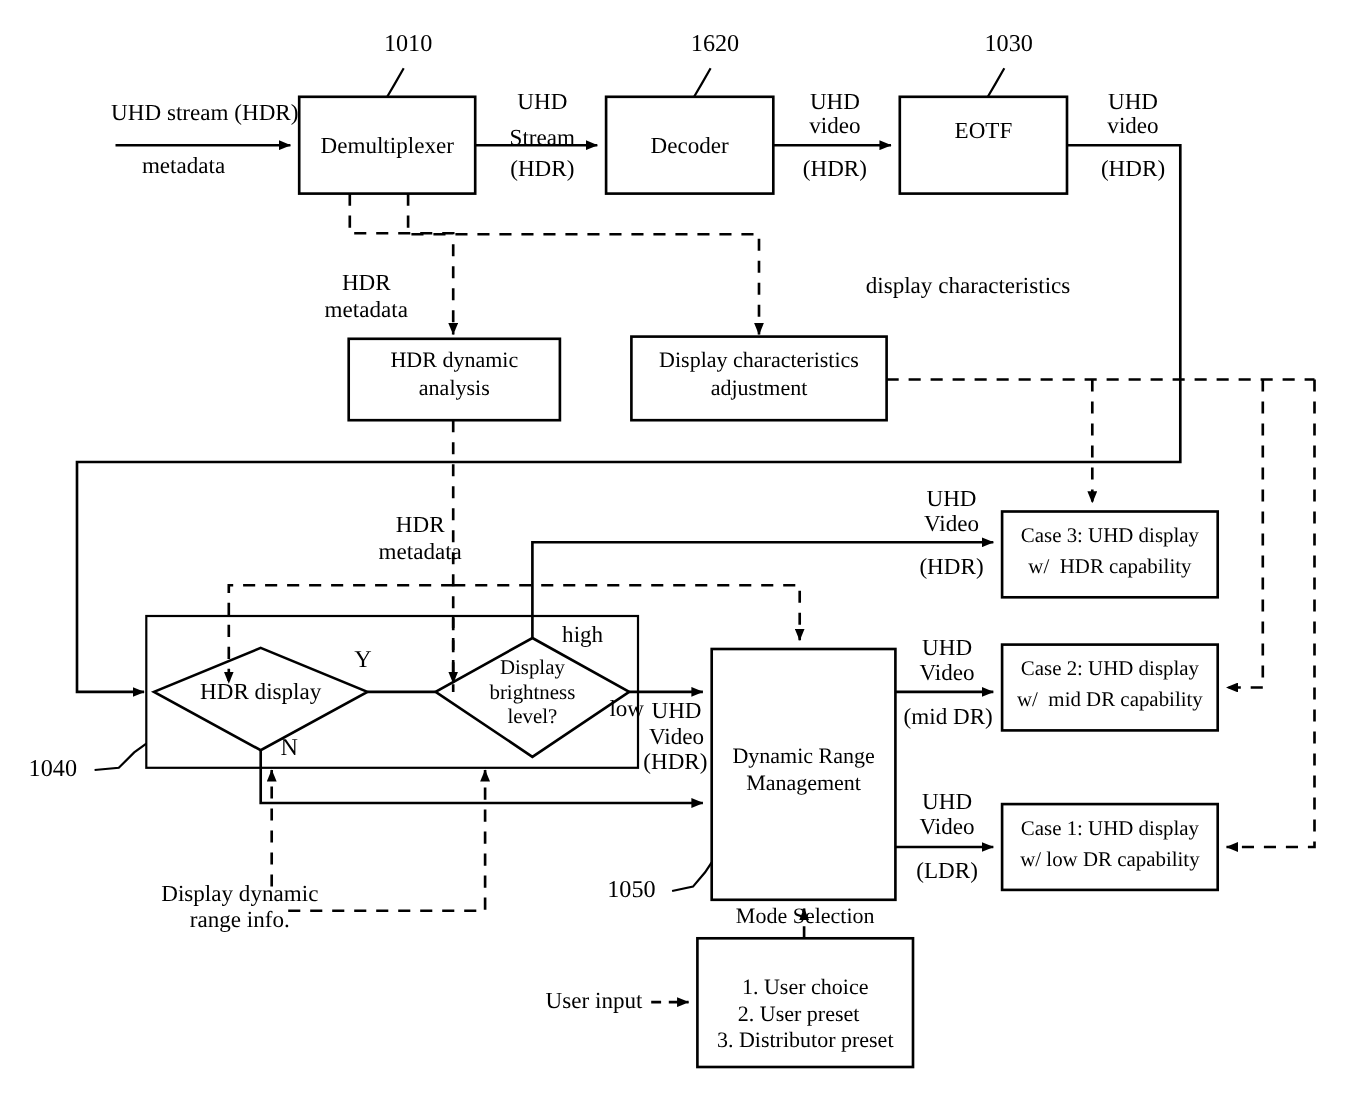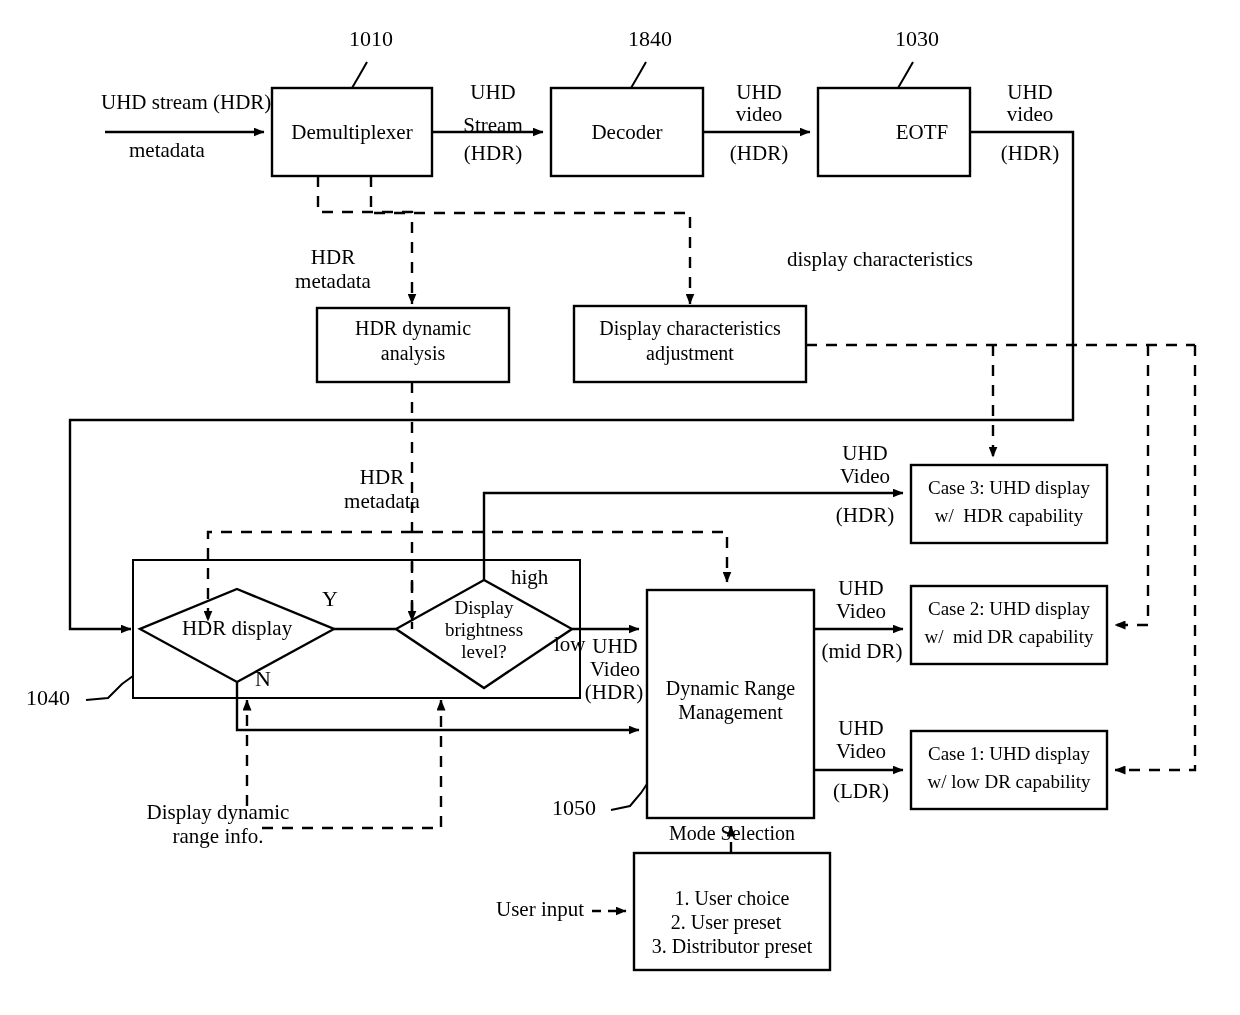--- a/index.html
+++ b/index.html
@@ -93,28 +93,28 @@
 
       <path d="M367,62 L359,76 L352,88" stroke-width="2"></path>
       <path d="M646,62 L638,76 L631,88" stroke-width="2"></path>
       <path d="M913,62 L905,76 L898,88" stroke-width="2"></path>
       <path d="M86,700 L108,698 L122,684 L133,676" stroke-width="2"></path>
       <path d="M611,810 L630,806 L641,793 L647,784" stroke-width="2"></path>
     </g>
   </svg>
 
   <div class="lbl f22 ctr" style="left:341px;top:28px;width:60px;">1010</div>
-  <div class="lbl f22 ctr" style="left:620px;top:28px;width:60px;">1840</div>
+  <div class="lbl f22 ctr" style="left:620px;top:28px;width:60px;">1620</div>
   <div class="lbl f22 ctr" style="left:887px;top:28px;width:60px;">1030</div>
   <div class="lbl f22" style="left:26px;top:687px;">1040</div>
   <div class="lbl f22" style="left:552px;top:797px;">1050</div>
 
   <div class="boxtext f21" style="left:551px;top:88px;width:152px;height:88px;">Decoder</div>
   <div class="boxtext f21" style="left:272px;top:88px;width:160px;height:88px;">Demultiplexer</div>
-  <div class="boxtext f21" style="left:818px;top:88px;width:152px;height:88px;margin-left:28px;">EOTF</div>
+  <div class="boxtext f21" style="left:818px;top:74px;width:152px;height:88px;">EOTF</div>
 
   <div class="lbl f20 ctr" style="left:317px;top:318px;width:192px;">HDR dynamic</div>
   <div class="lbl f20 ctr" style="left:317px;top:343px;width:192px;">analysis</div>
 
   <div class="lbl f20 ctr" style="left:574px;top:318px;width:232px;">Display characteristics</div>
   <div class="lbl f20 ctr" style="left:574px;top:343px;width:232px;">adjustment</div>
 
   <div class="lbl f20 ctr" style="left:647px;top:678px;width:167px;">Dynamic Range</div>
   <div class="lbl f20 ctr" style="left:647px;top:702px;width:167px;">Management</div>
 

